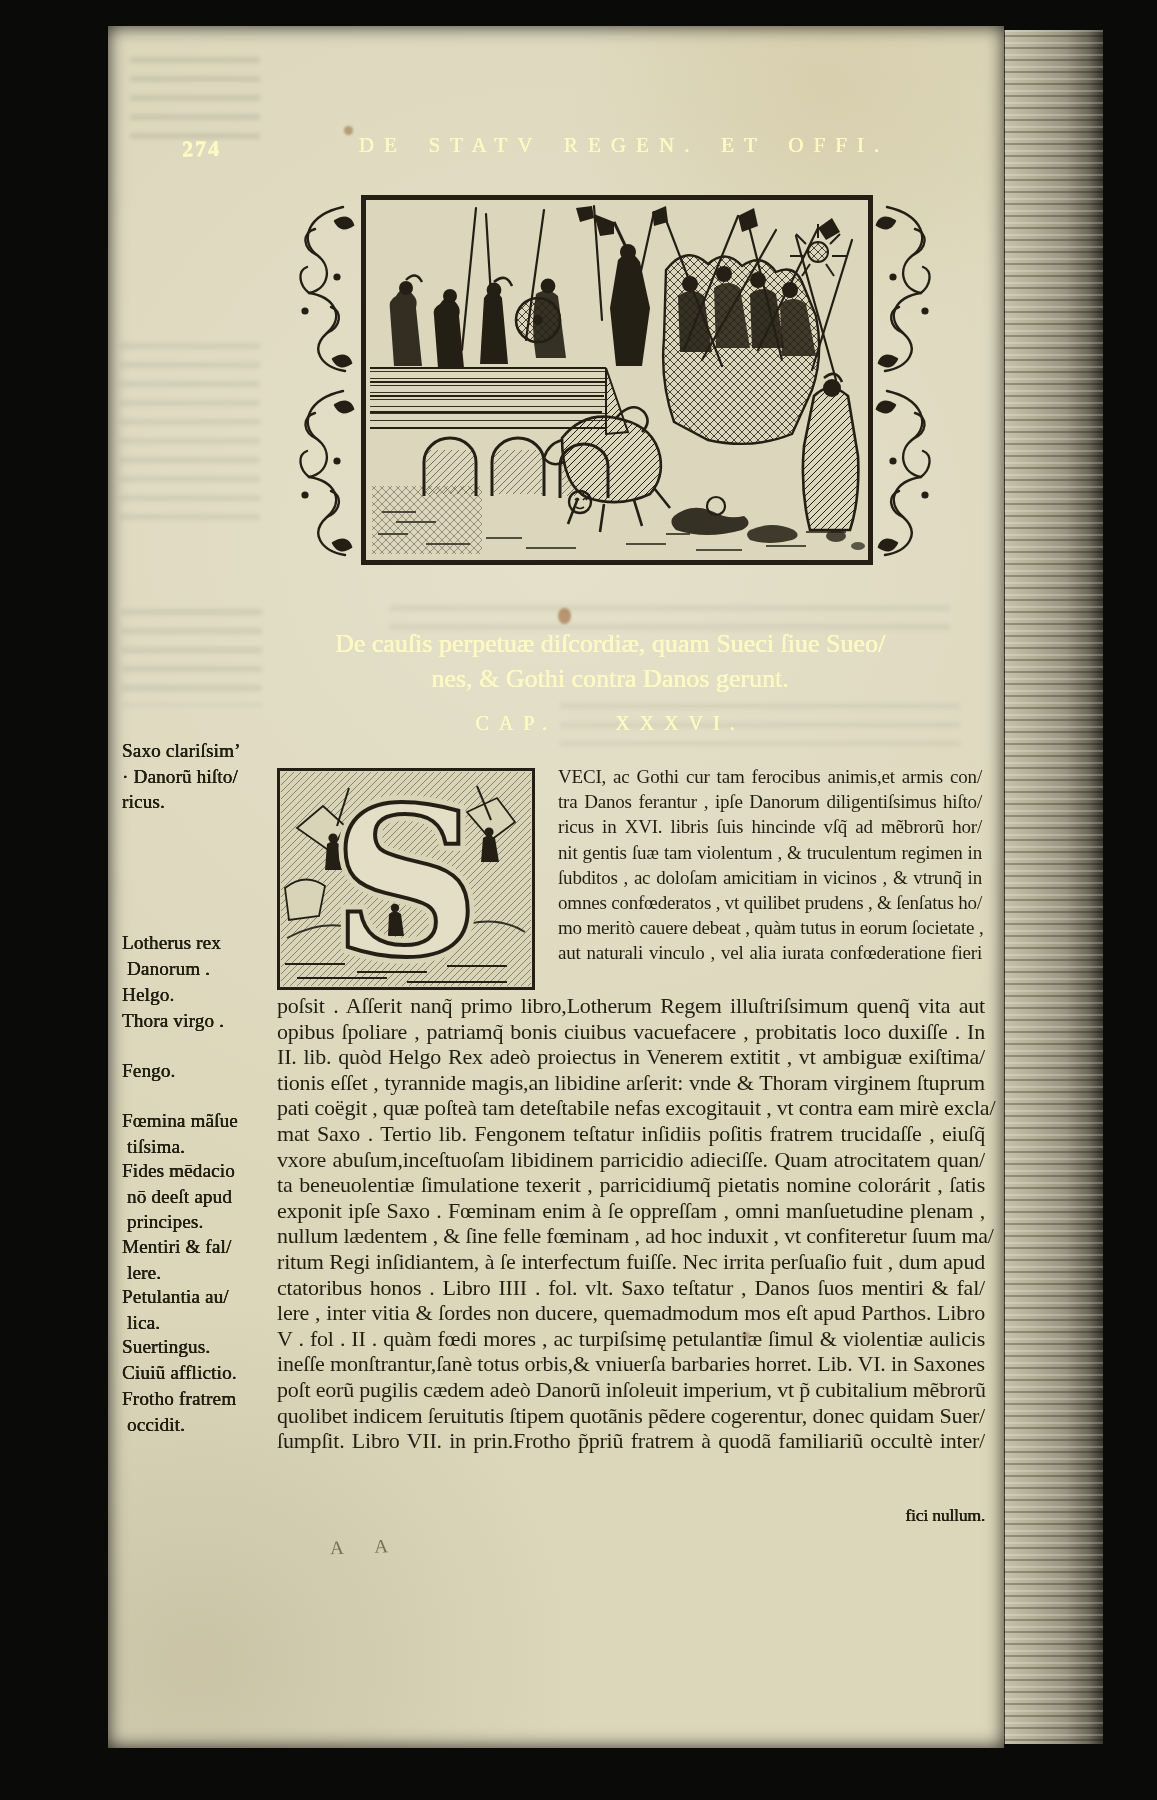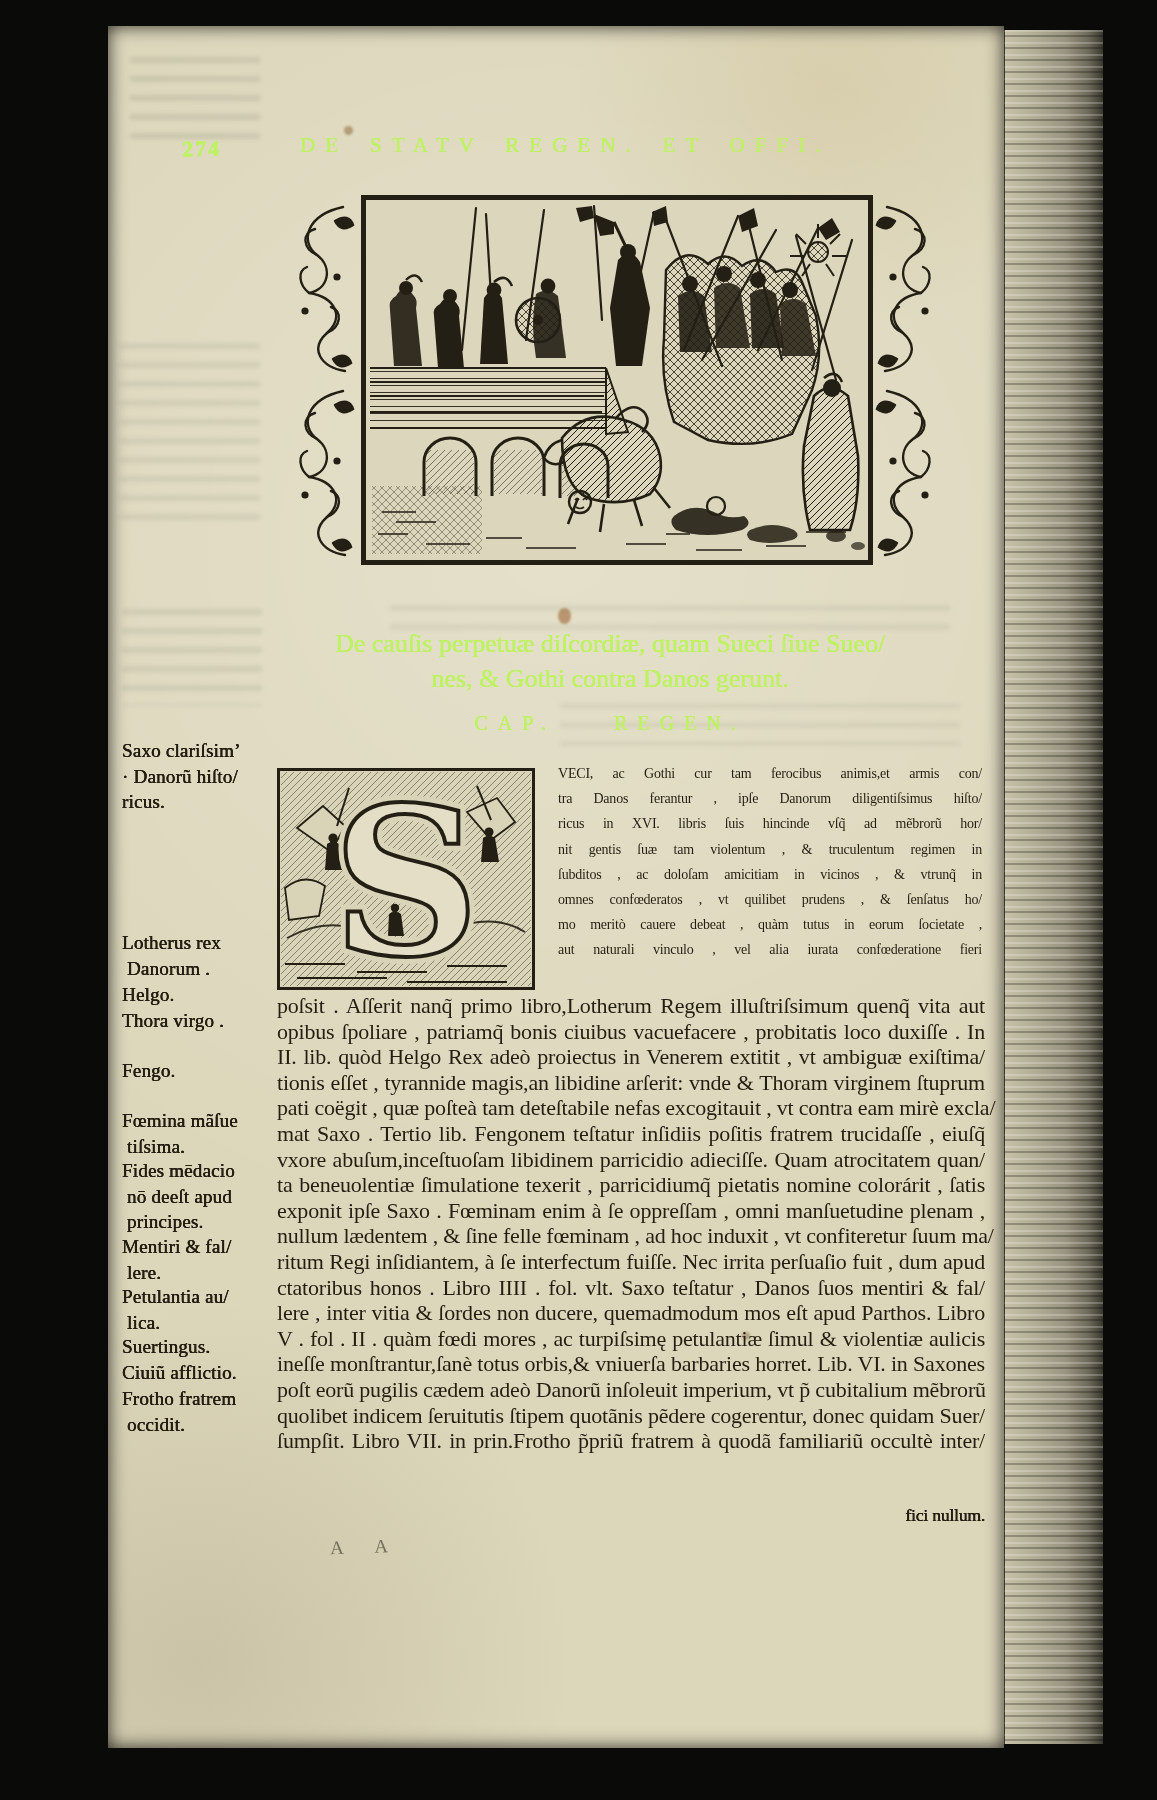--- a/index.html
+++ b/index.html
@@ -12,26 +12,26 @@
            radial-gradient(ellipse 40% 20% at 80% 4%, rgba(190,170,110,.25), rgba(0,0,0,0) 70%),
            radial-gradient(ellipse 60% 30% at 10% 95%, rgba(120,110,80,.18), rgba(0,0,0,0) 70%),
            #dcd6ba;
          box-shadow:0 0 18px rgba(0,0,0,.8) inset;}
   .page-edge{position:absolute;left:1004px;top:30px;width:98px;height:1714px;
          background:
            repeating-linear-gradient(180deg, rgba(255,255,255,.22) 0 2px, rgba(0,0,0,0) 2px 5px,
                                      rgba(0,0,0,.25) 5px 7px, rgba(0,0,0,0) 7px 12px),
            linear-gradient(90deg,#c6c1a8 0,#b2ad95 30%,#999480 62%,#6e6a5a 85%,#3a382f 100%);
          border-left:1px solid rgba(60,55,40,.5);}
-  .ink{color:#bef264;}
+  .ink{color:#fef9c3;}
   .heavy{text-shadow:.35px 0 0 currentColor, 0 .3px 0 currentColor;}
   
   .pagenum{position:absolute;left:182px;top:136px;font-size:22px;font-weight:700;
            letter-spacing:2px;transform:rotate(-1deg);}
-  .runhead{position:absolute;left:300px;top:133px;width:648px;text-align:left;
+  .runhead{position:absolute;left:300px;top:133px;width:648px;text-align:center;
            font-size:21px;letter-spacing:.48em;word-spacing:.3em;white-space:nowrap;}
   
   .illus{position:absolute;left:285px;top:195px;width:660px;height:372px;}
   .vine{position:absolute;top:6px;width:74px;height:360px;}
   .vine.left{left:0;}
   .vine.right{right:0;}
   .cutframe{position:absolute;left:76px;top:0;width:512px;height:370px;
             border:5px solid #241f14;box-sizing:border-box;background:#dcd6bc;}
   .cutframe svg{display:block;width:100%;height:100%;}
   
@@ -45,21 +45,21 @@
   .mnote{position:absolute;left:0;width:154px;font-size:19px;line-height:25.5px;
          white-space:pre-wrap;letter-spacing:.2px;}
   
   .textblock{position:absolute;left:277px;top:766px;width:708px;}
   .dropcut{position:absolute;left:0;top:2px;width:258px;height:222px;}
   .dropcut svg{display:block;width:100%;height:100%;}
   .indent-col{position:absolute;left:281px;top:0;width:424px;}
   .full-col{position:absolute;left:0;top:227px;width:708px;}
   .bline{height:25.6px;text-align:justify;text-align-last:justify;
          letter-spacing:-.2px;white-space:nowrap;}
-  .indent-col .bline{font-size:14px;height:25.2px;}
+  .indent-col .bline{font-size:19px;height:25.2px;}
   .full-col .bline{font-size:22px;}
   .lastline{position:absolute;left:0;top:739px;width:708px;font-size:17.6px;
             text-align:right;letter-spacing:-.2px;}
   .sig{position:absolute;left:330px;top:1536px;font-size:19px;letter-spacing:14px;
        opacity:.55;transform:rotate(-2deg);}
   
   .ghost{position:absolute;filter:blur(2px);opacity:.55;
          background:repeating-linear-gradient(180deg, rgba(0,0,0,0) 0 13px,
                     rgba(96,102,84,.28) 13px 19px);}
   .stain{position:absolute;border-radius:50%;}
@@ -228,21 +228,21 @@
         <rect x="6" y="286" width="110" height="68" fill="url(#pc)" opacity=".5"></rect>
       </svg>
     </div>
   </div>
 
   <div class="chap-title ink heavy">
     <div>De cauſis perpetuæ diſcordiæ, quam Sueci ſiue Sueo/</div>
     <div>nes, &amp; Gothi contra Danos gerunt.</div>
   </div>
   <div class="cap-line ink heavy">
-    <span>CAP.</span><span class="gap"></span><span>REGEN.</span>
+    <span>CAP.</span><span class="gap"></span><span>XXXVI.</span>
   </div>
 
   <div class="mnotes">
     <div class="mnote heavy" style="top:738px">Saxo clariſsim’
 · Danorũ hiſto/
 ricus.</div>
     <div class="mnote heavy" style="top:930px">Lotherus rex
  Danorum .</div>
     <div class="mnote heavy" style="top:982px">Helgo.</div>
     <div class="mnote heavy" style="top:1008px">Thora virgo .</div>

